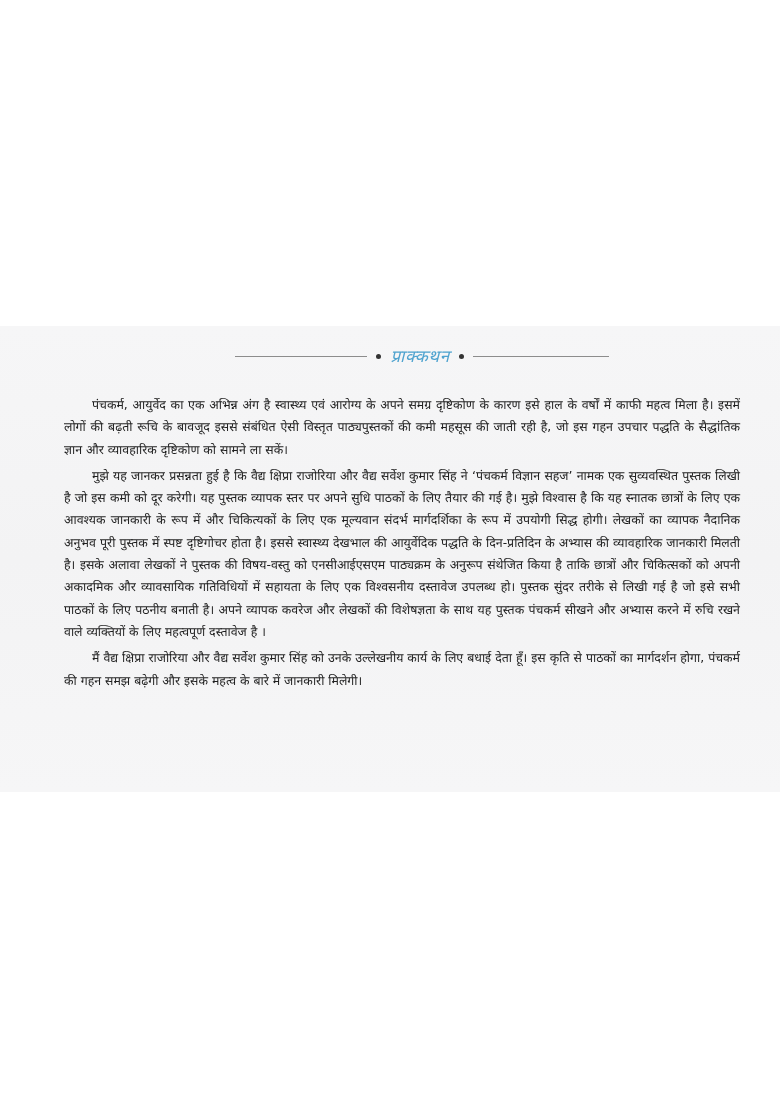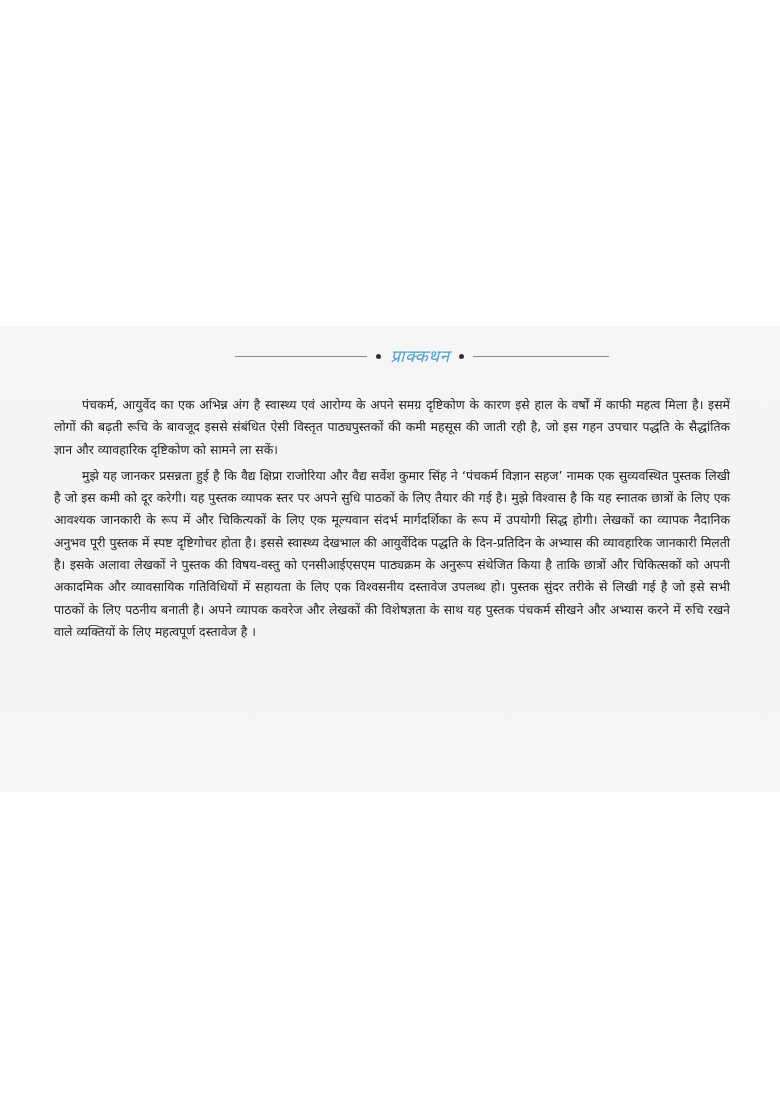--- a/index.html
+++ b/index.html
@@ -49,21 +49,21 @@
     .title {
       color: #4fa3cf;
       font-family: "DejaVu Sans", sans-serif;
       font-size: 17px;
       letter-spacing: 0.5px;
       font-style: italic;
       line-height: 28px;
     }
     .body-text {
       position: absolute;
-      left: 54px;
+      left: 64px;
       top: 394px;
       width: 676px;
       color: #1e1e1e;
       font-size: 12.4px;
       line-height: 22.3px;
       text-align: justify;
     }
     .para {
       margin: 0 0 4px 0;
       text-indent: 28px;
@@ -79,13 +79,14 @@
   <span class="rule left"></span>
   <span class="dot"></span>
   <span class="title">प्राक्कथन</span>
   <span class="dot"></span>
   <span class="rule right"></span>
 </div>
 
 <div class="body-text">
   <p class="para">पंचकर्म, आयुर्वेद का एक अभिन्न अंग है स्वास्थ्य एवं आरोग्य के अपने समग्र दृष्टिकोण के कारण इसे हाल के वर्षों में काफी महत्व मिला है। इसमें लोगों की बढ़ती रूचि के बावजूद इससे संबंधित ऐसी विस्तृत पाठ्यपुस्तकों की कमी महसूस की जाती रही है, जो इस गहन उपचार पद्धति के सैद्धांतिक ज्ञान और व्यावहारिक दृष्टिकोण को सामने ला सकें।</p>
   <p class="para"><span>मुझे यह जानकर प्रसन्नता हुई है कि वैद्य क्षिप्रा राजोरिया और वैद्य सर्वेश कुमार सिंह ने </span><b>‘पंचकर्म विज्ञान सहज’</b><span> नामक एक सुव्यवस्थित पुस्तक लिखी है जो इस कमी को दूर करेगी। यह पुस्तक व्यापक स्तर पर अपने सुधि पाठकों के लिए तैयार की गई है। मुझे विश्वास है कि यह स्नातक छात्रों के लिए एक आवश्यक जानकारी के रूप में और चिकित्यकों के लिए एक मूल्यवान संदर्भ मार्गदर्शिका के रूप में उपयोगी सिद्ध होगी। लेखकों का व्यापक नैदानिक अनुभव पूरी पुस्तक में स्पष्ट दृष्टिगोचर होता है। इससे स्वास्थ्य देखभाल की आयुर्वेदिक पद्धति के दिन-प्रतिदिन के अभ्यास की व्यावहारिक जानकारी मिलती है। इसके अलावा लेखकों ने पुस्तक की विषय-वस्तु को एनसीआईएसएम पाठ्यक्रम के अनुरूप संथेजित किया है ताकि छात्रों और चिकित्सकों को अपनी अकादमिक और व्यावसायिक गतिविधियों में सहायता के लिए एक विश्वसनीय दस्तावेज उपलब्ध हो। पुस्तक सुंदर तरीके से लिखी गई है जो इसे सभी पाठकों के लिए पठनीय बनाती है। अपने व्यापक कवरेज और लेखकों की विशेषज्ञता के साथ यह पुस्तक पंचकर्म सीखने और अभ्यास करने में रुचि रखने वाले व्यक्तियों के लिए महत्वपूर्ण दस्तावेज है ।</span></p>
+  <p class="para">मैं वैद्य क्षिप्रा राजोरिया और वैद्य सर्वेश कुमार सिंह को उनके उल्लेखनीय कार्य के लिए बधाई देता हूँ। इस कृति से पाठकों का मार्गदर्शन होगा, पंचकर्म की गहन समझ बढ़ेगी और इसके महत्व के बारे में जानकारी मिलेगी।</p>
 </div>
 
 </body></html>

